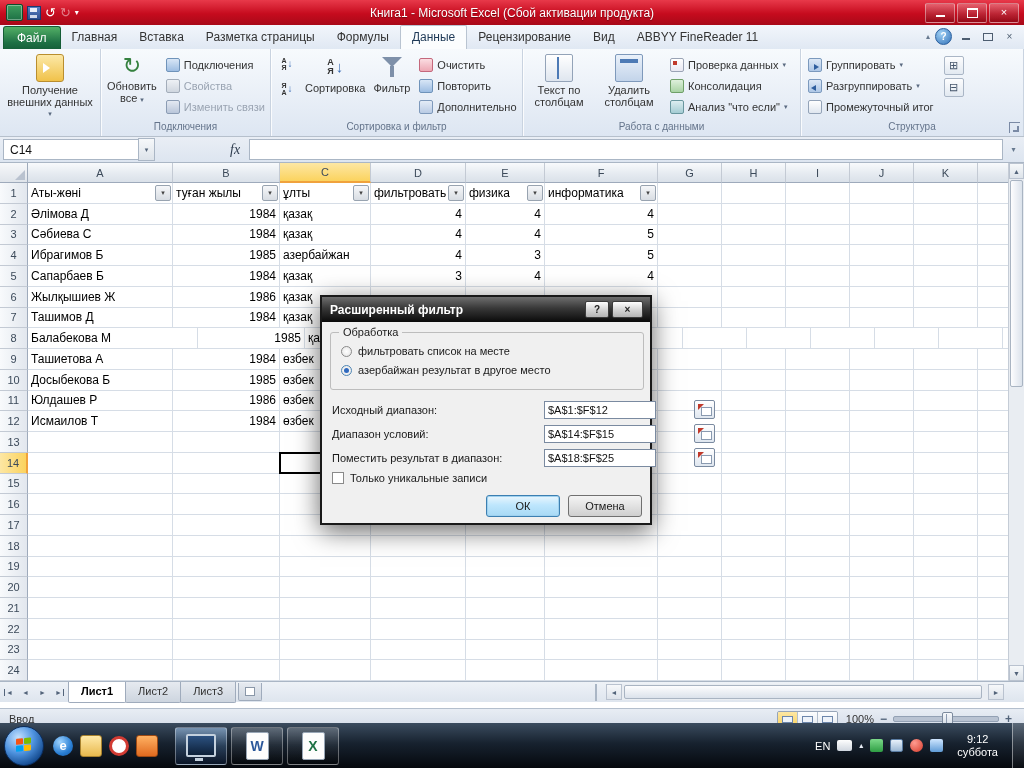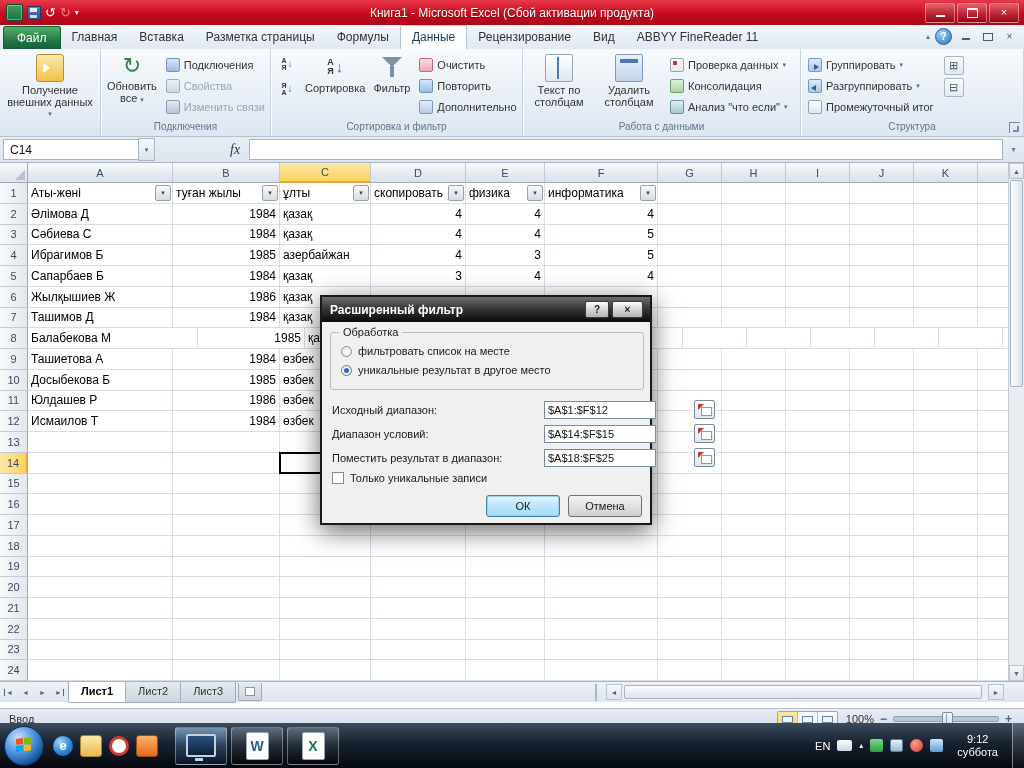--- a/index.html
+++ b/index.html
@@ -504,21 +504,21 @@
           </div>
           <div class="cell hd" style="width: 107px;">
             <span>туған жылы</span>
             <span class="fbtn">▾</span>
           </div>
           <div class="cell hd" style="width: 91px;">
             <span>ұлты</span>
             <span class="fbtn">▾</span>
           </div>
           <div class="cell hd" style="width: 95px;">
-            <span>скопировать</span>
+            <span>фильтровать</span>
             <span class="fbtn">▾</span>
           </div>
           <div class="cell hd" style="width: 79px;">
             <span>физика</span>
             <span class="fbtn">▾</span>
           </div>
           <div class="cell hd" style="width: 113px;">
             <span>информатика</span>
             <span class="fbtn">▾</span>
           </div>
@@ -992,21 +992,21 @@
     </div>
     <div class="dlg-body">
       <div class="fieldset">
         <span class="legend">Обработка</span>
         <div class="radio-row" style="top:12px;">
           <span class="rb"></span>
           <span>фильтровать список на месте</span>
         </div>
         <div class="radio-row" style="top:31px;">
           <span class="rb on"></span>
-          <span>уникальные результат в другое место</span>
+          <span>азербайжан результат в другое место</span>
         </div>
       </div>
       <div class="frow" style="top:78px;">
         <span class="flabel">Исходный диапазон:</span>
         <input class="finp" value="$A$1:$F$12" style="">
         <div class="rangebtn">
             <div class="rg-arrow"></div>
             <div class="rg-tbl"></div>
           </div>
       </div>

